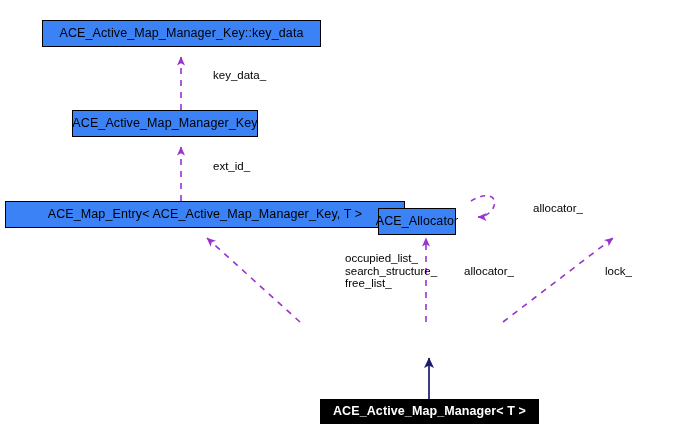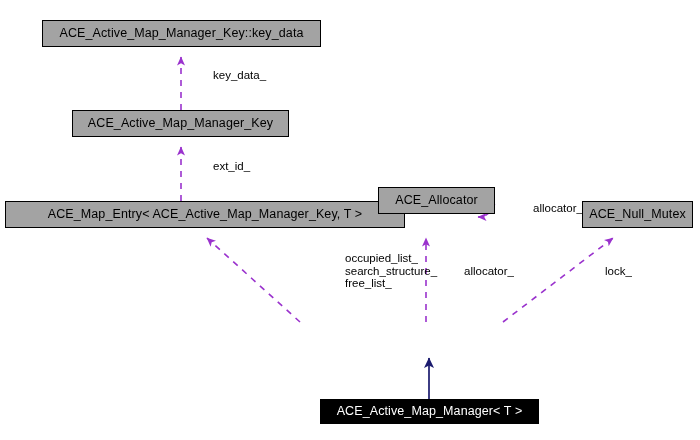--- a/index.html
+++ b/index.html
@@ -21,34 +21,35 @@
     position: absolute;
     left: 0;
     top: 0;
     width: 700px;
     height: 440px;
   }
   .node {
     position: absolute;
     box-sizing: border-box;
     border: 1px solid #000000;
-    background: #a3a3a3;
+    background: #3b82f6;
     color: #000000;
     font-size: 12.5px;
     line-height: 1;
     display: flex;
     align-items: center;
     justify-content: center;
     white-space: nowrap;
     letter-spacing: 0.1px;
   }
   .node.focus {
     background: #000000;
     color: #ffffff;
     border-color: #000000;
+    font-weight: bold;
   }
   .edge-label {
     position: absolute;
     font-size: 11.5px;
     line-height: 12.5px;
     color: #000000;
     white-space: pre;
     text-align: center;
     background: transparent;
     padding-left: 35px;
@@ -93,27 +94,26 @@
       <line x1="503" y1="322" x2="613" y2="238" stroke="#9a32cd" stroke-width="1.6" stroke-dasharray="6,6" marker-end="url(#arrow-usage)"></line>
     </g>
 
     <g>
       <line x1="429" y1="399" x2="429" y2="358" stroke="#1a1a6e" stroke-width="1.7" marker-end="url(#arrow-inherit)"></line>
     </g>
   </svg>
 
   <div class="node" style="left:42px;  top:20px;  width:279px; height:27px;">ACE_Active_Map_Manager_Key::key_data</div>
 
-  <div class="node" style="left:72px;  top:110px; width:217px; height:27px;">ACE_Active_Map_Manager_Key</div>
+  <div class="node" style="left:72px;  top:110px; width:186px; height:27px;">ACE_Active_Map_Manager_Key</div>
 
   <div class="node" style="left:5px;   top:201px; width:400px; height:27px;">ACE_Map_Entry&lt; ACE_Active_Map_Manager_Key, T &gt;</div>
 
-  <div class="node" style="left:378px; top:187px; width:117px;  height:27px;">ACE_Allocator</div>
+  <div class="node" style="left:378px; top:208px; width:78px;  height:27px;">ACE_Allocator</div>
 
-  <div class="node" style="left:582px; top:201px; width:111px; height:27px;">ACE_Null_Mutex</div>
 
 
   <div class="node focus" style="left:320px; top:399px; width:219px; height:25px;">ACE_Active_Map_Manager&lt; T &gt;</div>
 
   <div class="edge-label" style="left:178px; top:69px;">key_data_</div>
 
   <div class="edge-label" style="left:178px; top:160px;">ext_id_</div>
 
   <div class="edge-label" style="left:310px; top:252px; width:135px; text-align:left;">occupied_list_
 search_structure_

